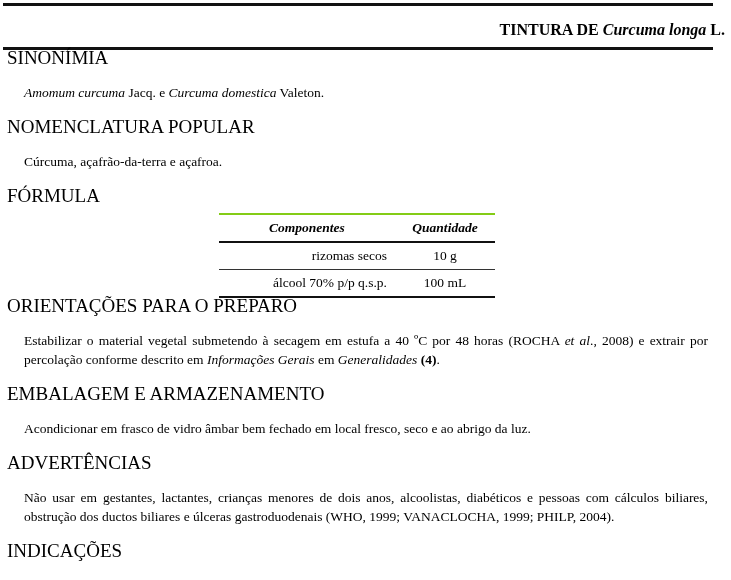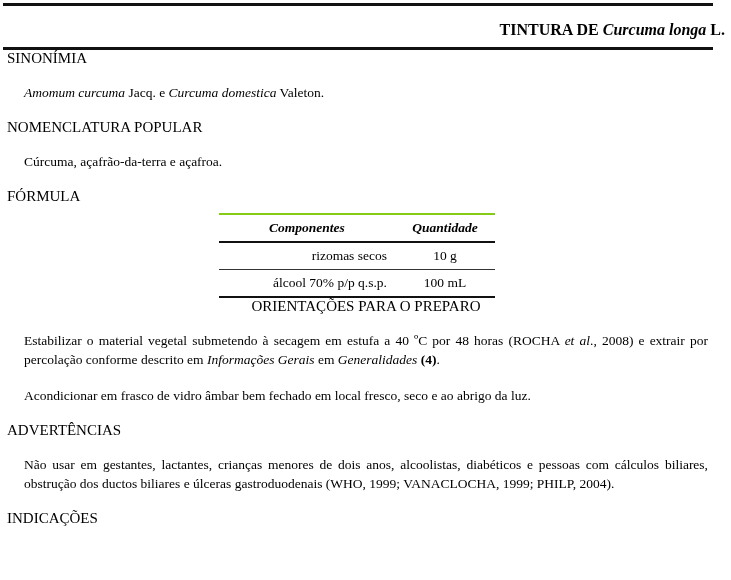--- a/index.html
+++ b/index.html
@@ -27,36 +27,36 @@
   }
   .rule-top { margin-top: 3px; }
   .doc-title {
     text-align: right;
     font-size: 16px;
     line-height: 22px;
     margin: 13px 0 6px 0;
     white-space: nowrap;
   }
   h2.sec {
-    font-size: 15px;
+    font-size: 19px;
     font-weight: normal;
     line-height: 16px;
     margin: 0;
   }
   p.body-text {
     margin: 17px;
     line-height: 19px;
     text-align: justify;
   }
   .mt-sin  { margin-top: 22px; }
   .mt-psin { margin-top: 16px; }
   .mt-nom  { margin-top: 29px; }
   .mt-pnom { margin-top: 16px; }
   .mt-for  { margin-top: 22px; }
-  .mt-ori  { margin-top: 16px; text-align: center; }
+  .mt-ori  { margin-top: 16px; }
   .mt-pori { margin-top: 11px; }
   .mt-emb  { margin-top: 8px; }
   .mt-pemb { margin-top: 12px; }
   .mt-adv  { margin-top: 9px; }
   .mt-padv { margin-top: 13px; }
   .mt-ind  { margin-top: 10px; }
   table.formula {
     border-collapse: collapse;
     width: 276px;
     margin: 9px 0 0 212px;
@@ -113,20 +113,21 @@
       <tr>
         <td class="col-comp">álcool 70% p/p q.s.p.</td>
         <td class="col-qty">100 mL</td>
       </tr>
     </tbody>
   </table>
 
   <h2 class="sec mt-ori">ORIENTAÇÕES PARA O PREPARO</h2>
   <p class="body-text mt-pori"><span>Estabilizar o material vegetal submetendo à secagem em estufa a 40 ºC por 48 horas (ROCHA </span><span style="font-style: italic;">et al</span><span>., 2008) e extrair por percolação conforme descrito em </span><span style="font-style: italic;">Informações Gerais</span><span> em </span><span style="font-style: italic;">Generalidades</span><span> </span><span style="font-weight: bold;">(4)</span><span>.</span></p>
 
+  <h2 class="sec mt-emb">EMBALAGEM E ARMAZENAMENTO</h2>
   <p class="body-text mt-pemb"><span>Acondicionar em frasco de vidro âmbar bem fechado em local fresco, seco e ao abrigo da luz.</span></p>
 
   <h2 class="sec mt-adv">ADVERTÊNCIAS</h2>
   <p class="body-text mt-padv"><span>Não usar em gestantes, lactantes, crianças menores de dois anos, alcoolistas, diabéticos e pessoas com cálculos biliares, obstrução dos ductos biliares e úlceras gastroduodenais (WHO, 1999; VANACLOCHA, 1999; PHILP, 2004).</span></p>
 
   <h2 class="sec mt-ind">INDICAÇÕES</h2>
 
 </div>
 
 </body></html>

